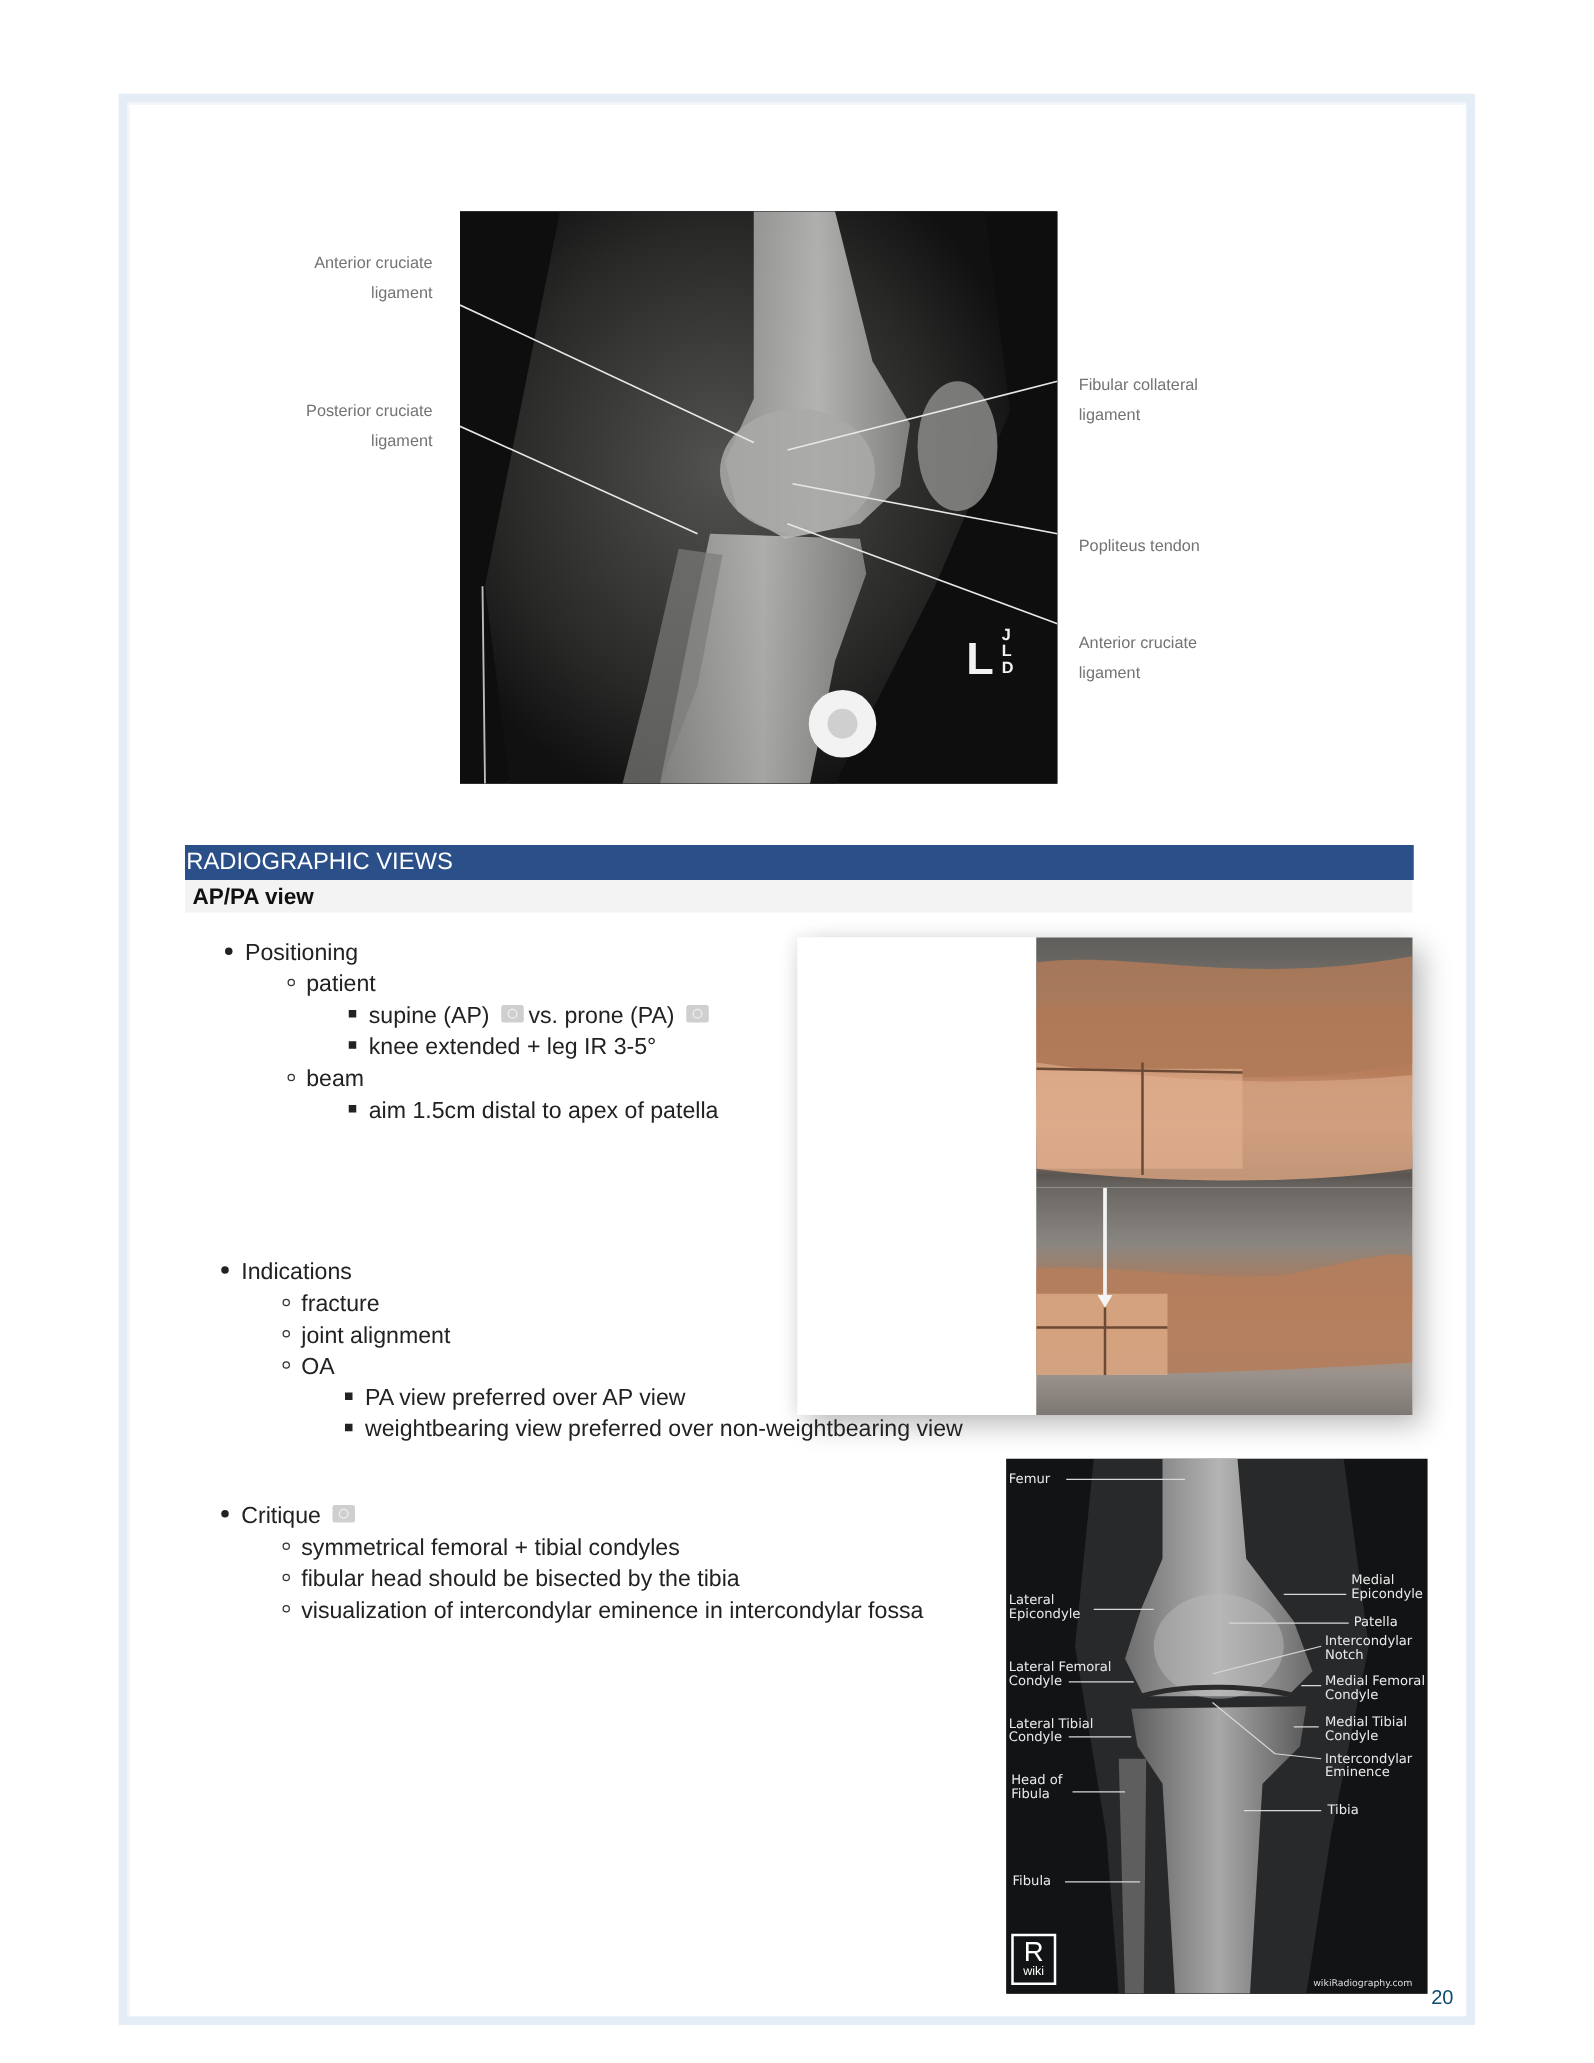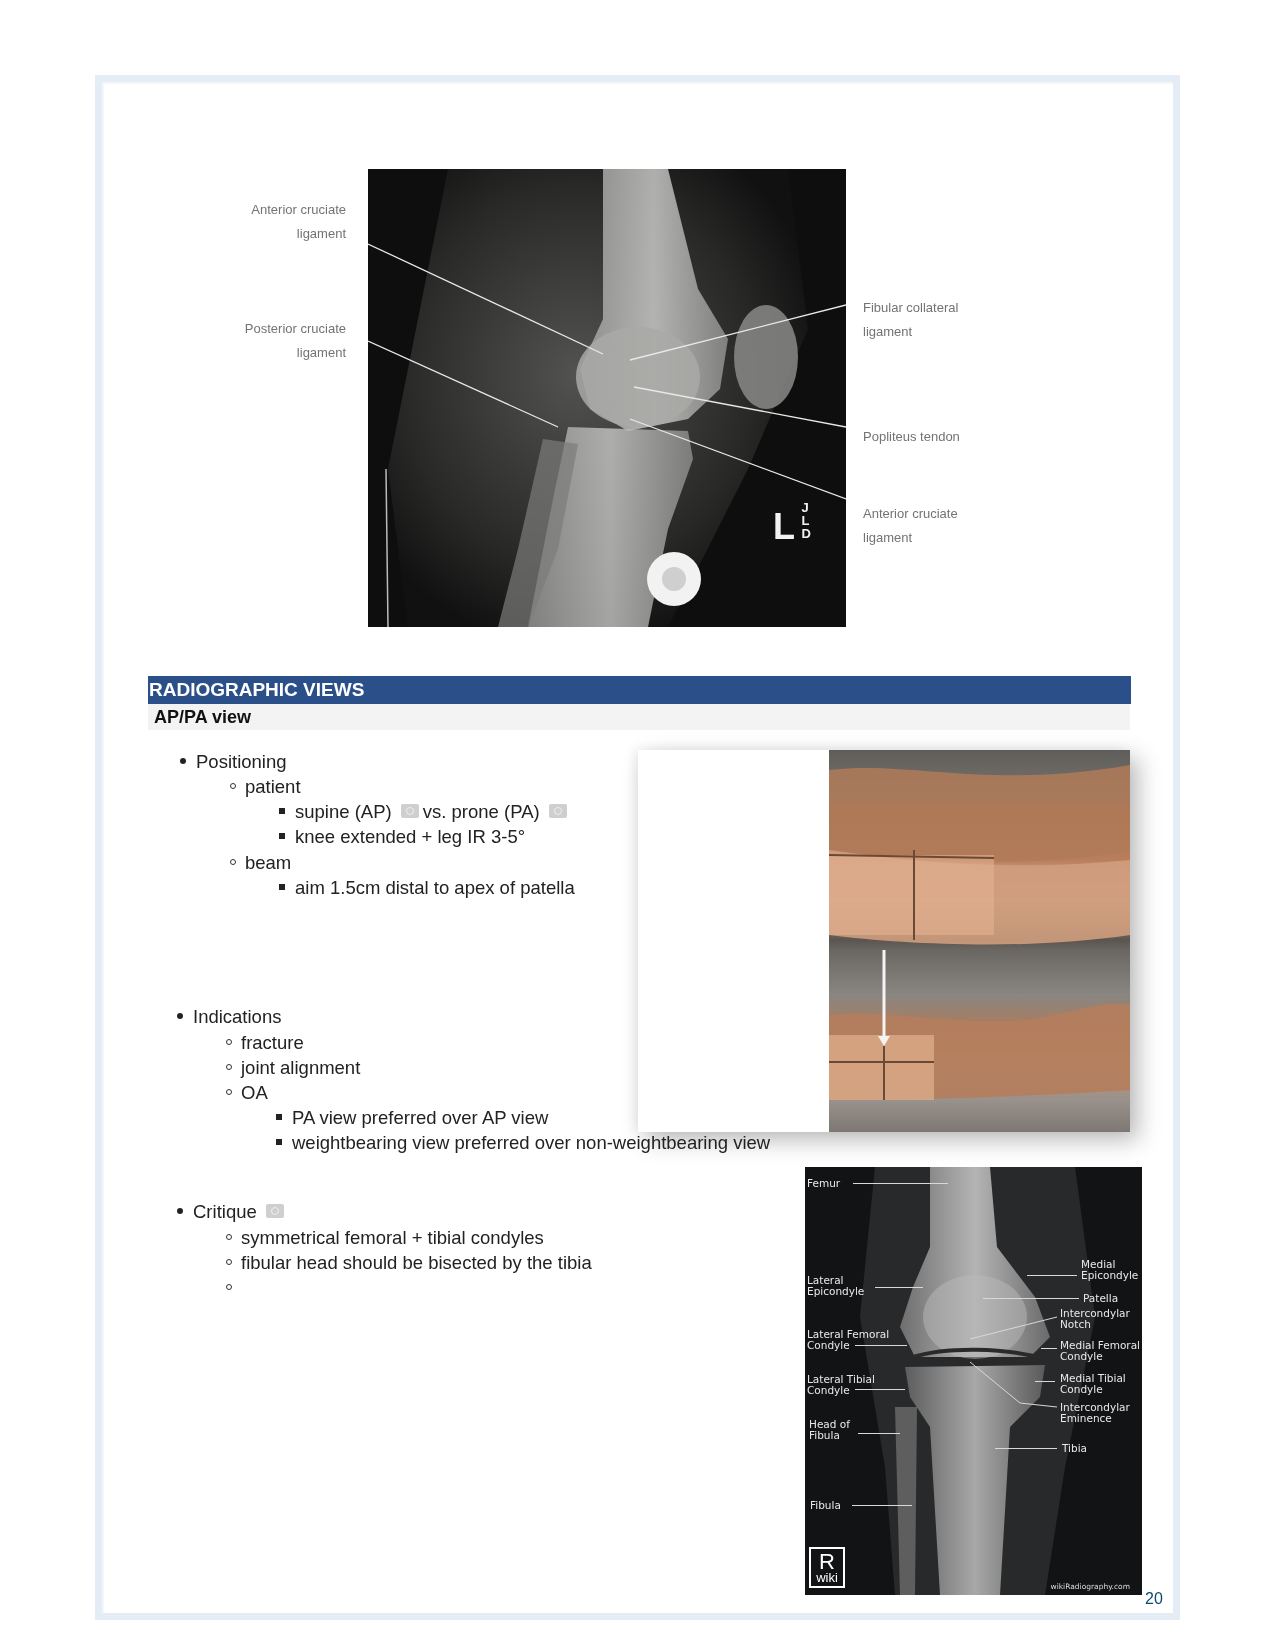--- a/index.html
+++ b/index.html
@@ -20,21 +20,21 @@
   .xray-lat {
     position:absolute; left:368px; top:169px; width:478px; height:458px;
     background:#0d0d0d; overflow:hidden;
   }
   .lbl { position:absolute; font-size:13px; line-height:24px; color:#737373; }
   .lbl.right-align { text-align:right; }
 
   
   .section-bar {
     position:absolute; left:148px; top:676px; width:982px; height:28px;
-    background:#2b5089; color:#ffffff; font-size:19px; line-height:28px; padding-left:1px;font-weight:bold;
+    background:#2b5089; color:#ffffff; font-size:19px; line-height:28px; padding-left:1px;
   }
   .subsection-bar {
     position:absolute; left:148px; top:704px; width:982px; height:26px;
     background:#f3f3f3; color:#111; font-size:18px; font-weight:bold; line-height:26px; padding-left:6px; box-sizing:border-box;
   }
 
   
   .bl { position:absolute; font-size:18.5px; line-height:24px; color:#222; white-space:nowrap; }
   .dot { display:inline-block; width:6px; height:6px; border-radius:50%; background:#222; margin-right:10px; vertical-align:middle; position:relative; top:-2px; }
   .circ { display:inline-block; width:6px; height:6px; border-radius:50%; border:1.2px solid #333; margin-right:9px; vertical-align:middle; position:relative; top:-2px; box-sizing:border-box; }
@@ -221,21 +221,21 @@
   <span class="dot"></span><span>Critique</span>
   <span class="cam"></span>
 </div>
 <div class="bl" style="left:226px; top:1226px;">
   <span class="circ"></span><span>symmetrical femoral + tibial condyles</span>
 </div>
 <div class="bl" style="left:226px; top:1251px;">
   <span class="circ"></span><span>fibular head should be bisected by the tibia</span>
 </div>
 <div class="bl" style="left:226px; top:1276px;">
-  <span class="circ"></span>
+  <span class="circ"></span><span>visualization of intercondylar eminence in intercondylar fossa</span>
 </div>
 
 <div class="xray-ap">
   <svg width="337" height="428" style="position:absolute;left:0;top:0;">
     <defs>
       <linearGradient id="femurg" x1="0" y1="0" x2="1" y2="0">
         <stop offset="0%" stop-color="#6e6e6e"></stop>
         <stop offset="50%" stop-color="#b4b4b4"></stop>
         <stop offset="100%" stop-color="#6a6a6a"></stop>
       </linearGradient>
@@ -319,18 +319,18 @@
   <div class="ap-line" style="left:190px; top:281px; width:62px;"></div>
 
   <svg width="337" height="428" style="position:absolute;left:0;top:0;pointer-events:none;">
     <line x1="252" y1="150" x2="165" y2="172" stroke="#d8d8d8" stroke-width="1"></line>
     <line x1="252" y1="240" x2="215" y2="236" stroke="#d8d8d8" stroke-width="1"></line>
     <line x1="215" y1="236" x2="165" y2="195" stroke="#d8d8d8" stroke-width="1"></line>
   </svg>
 
   <div class="rwiki">
     <div style="font-size:22px; line-height:22px; margin-top:2px;">R</div>
-    <div style="font-size:13px; line-height:10px;">wiki</div>
+    <div style="font-size:10px; line-height:10px;">wiki</div>
   </div>
   <div style="position:absolute; right:12px; top:415px; font-size:7.5px; color:#ddd; font-family:'DejaVu Sans',sans-serif;">wikiRadiography.com</div>
 </div>
 
 <div class="page-num">20</div>
 
 </body></html>

